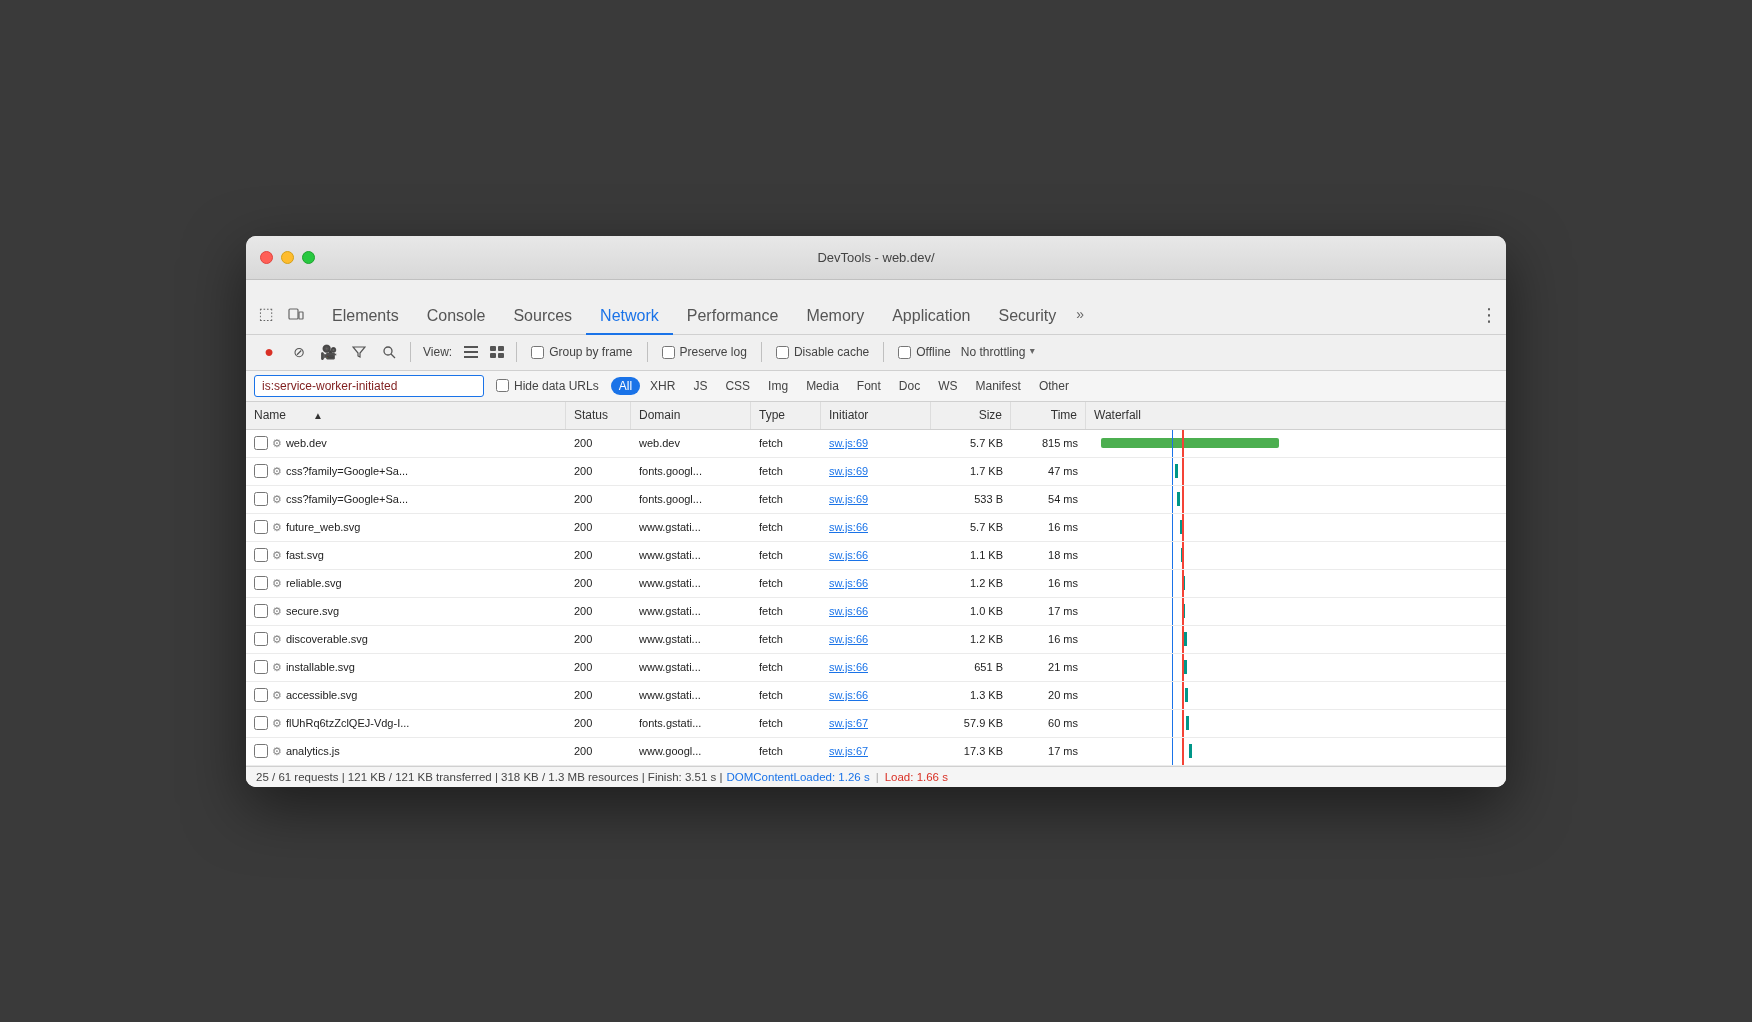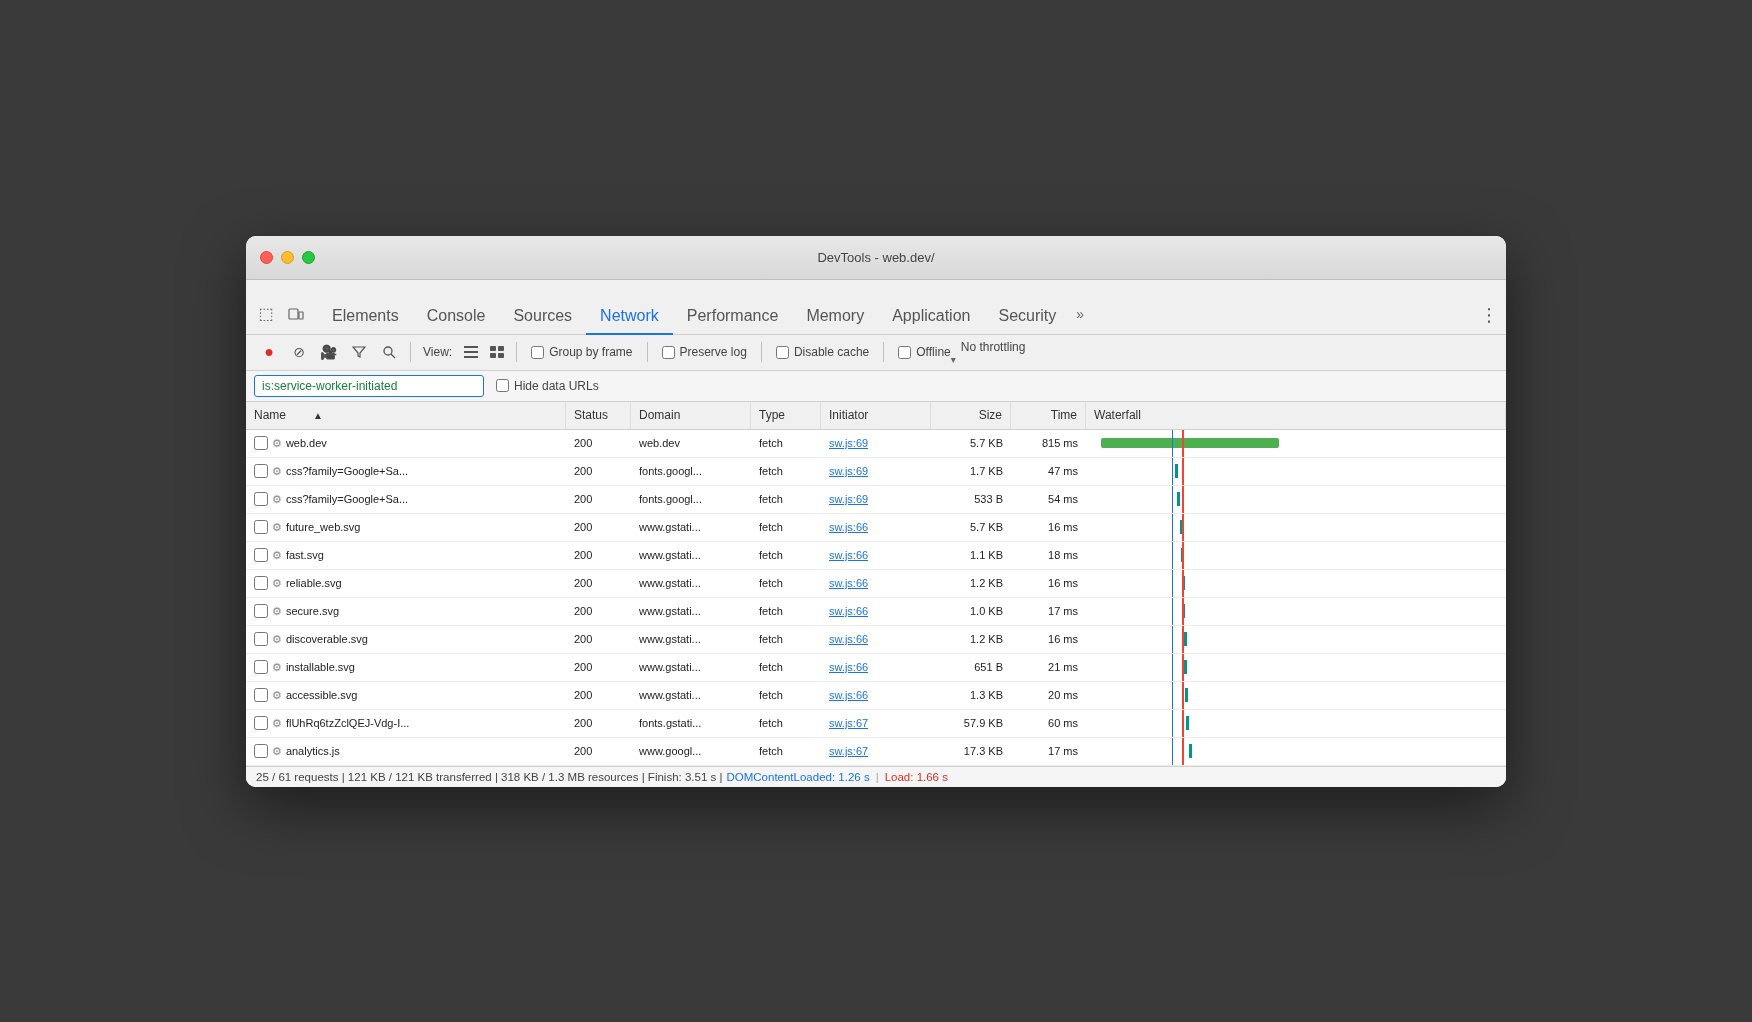--- a/index.html
+++ b/index.html
@@ -170,21 +170,20 @@
       background: transparent;
       color: #444;
       cursor: pointer;
       appearance: none;
       padding-right: 14px;
     }
     .throttle-wrapper {
       display: flex;
       align-items: flex-start;
       position: relative;
-      flex-direction: column;
     }
     .throttle-arrow {
       font-size: 10px;
       color: #666;
       margin-left: -10px;
     }
     
     .filter-bar {
       background: #f5f5f5;
       border-bottom: 1px solid #d0d0d0;
@@ -194,21 +193,21 @@
       gap: 6px;
       flex-wrap: wrap;
     }
     .filter-input {
       border: 1px solid #1a73e8;
       border-radius: 3px;
       padding: 3px 7px;
       font-size: 12px;
       width: 230px;
       outline: none;
-      color: #15803d;
+      color: #7f1d1d;
       background: white;
     }
     .filter-type-btn {
       padding: 2px 8px;
       font-size: 12px;
       border: none;
       background: transparent;
       cursor: pointer;
       border-radius: 12px;
       color: #444;
@@ -438,20 +437,33 @@
         <span class="throttle-arrow">▾</span>
       </div>
     </div>
 
     <div class="filter-bar">
       <input class="filter-input" type="text" value="is:service-worker-initiated" style="">
       <label class="checkbox-group">
         <input type="checkbox" style="">
         <span>Hide data URLs</span>
       </label>
+      <div style="display:flex; gap:2px; align-items:center;">
+        <button class="filter-type-btn active">All</button>
+        <button class="filter-type-btn">XHR</button>
+        <button class="filter-type-btn">JS</button>
+        <button class="filter-type-btn">CSS</button>
+        <button class="filter-type-btn">Img</button>
+        <button class="filter-type-btn">Media</button>
+        <button class="filter-type-btn">Font</button>
+        <button class="filter-type-btn">Doc</button>
+        <button class="filter-type-btn">WS</button>
+        <button class="filter-type-btn">Manifest</button>
+        <button class="filter-type-btn">Other</button>
+      </div>
     </div>
 
     <div class="network-table">
       <div class="table-header">
         <div class="th col-name">
           <span>Name</span>
           <span class="sort-arrow">▲</span>
         </div>
         <div class="th col-status">
           <span>Status</span>

